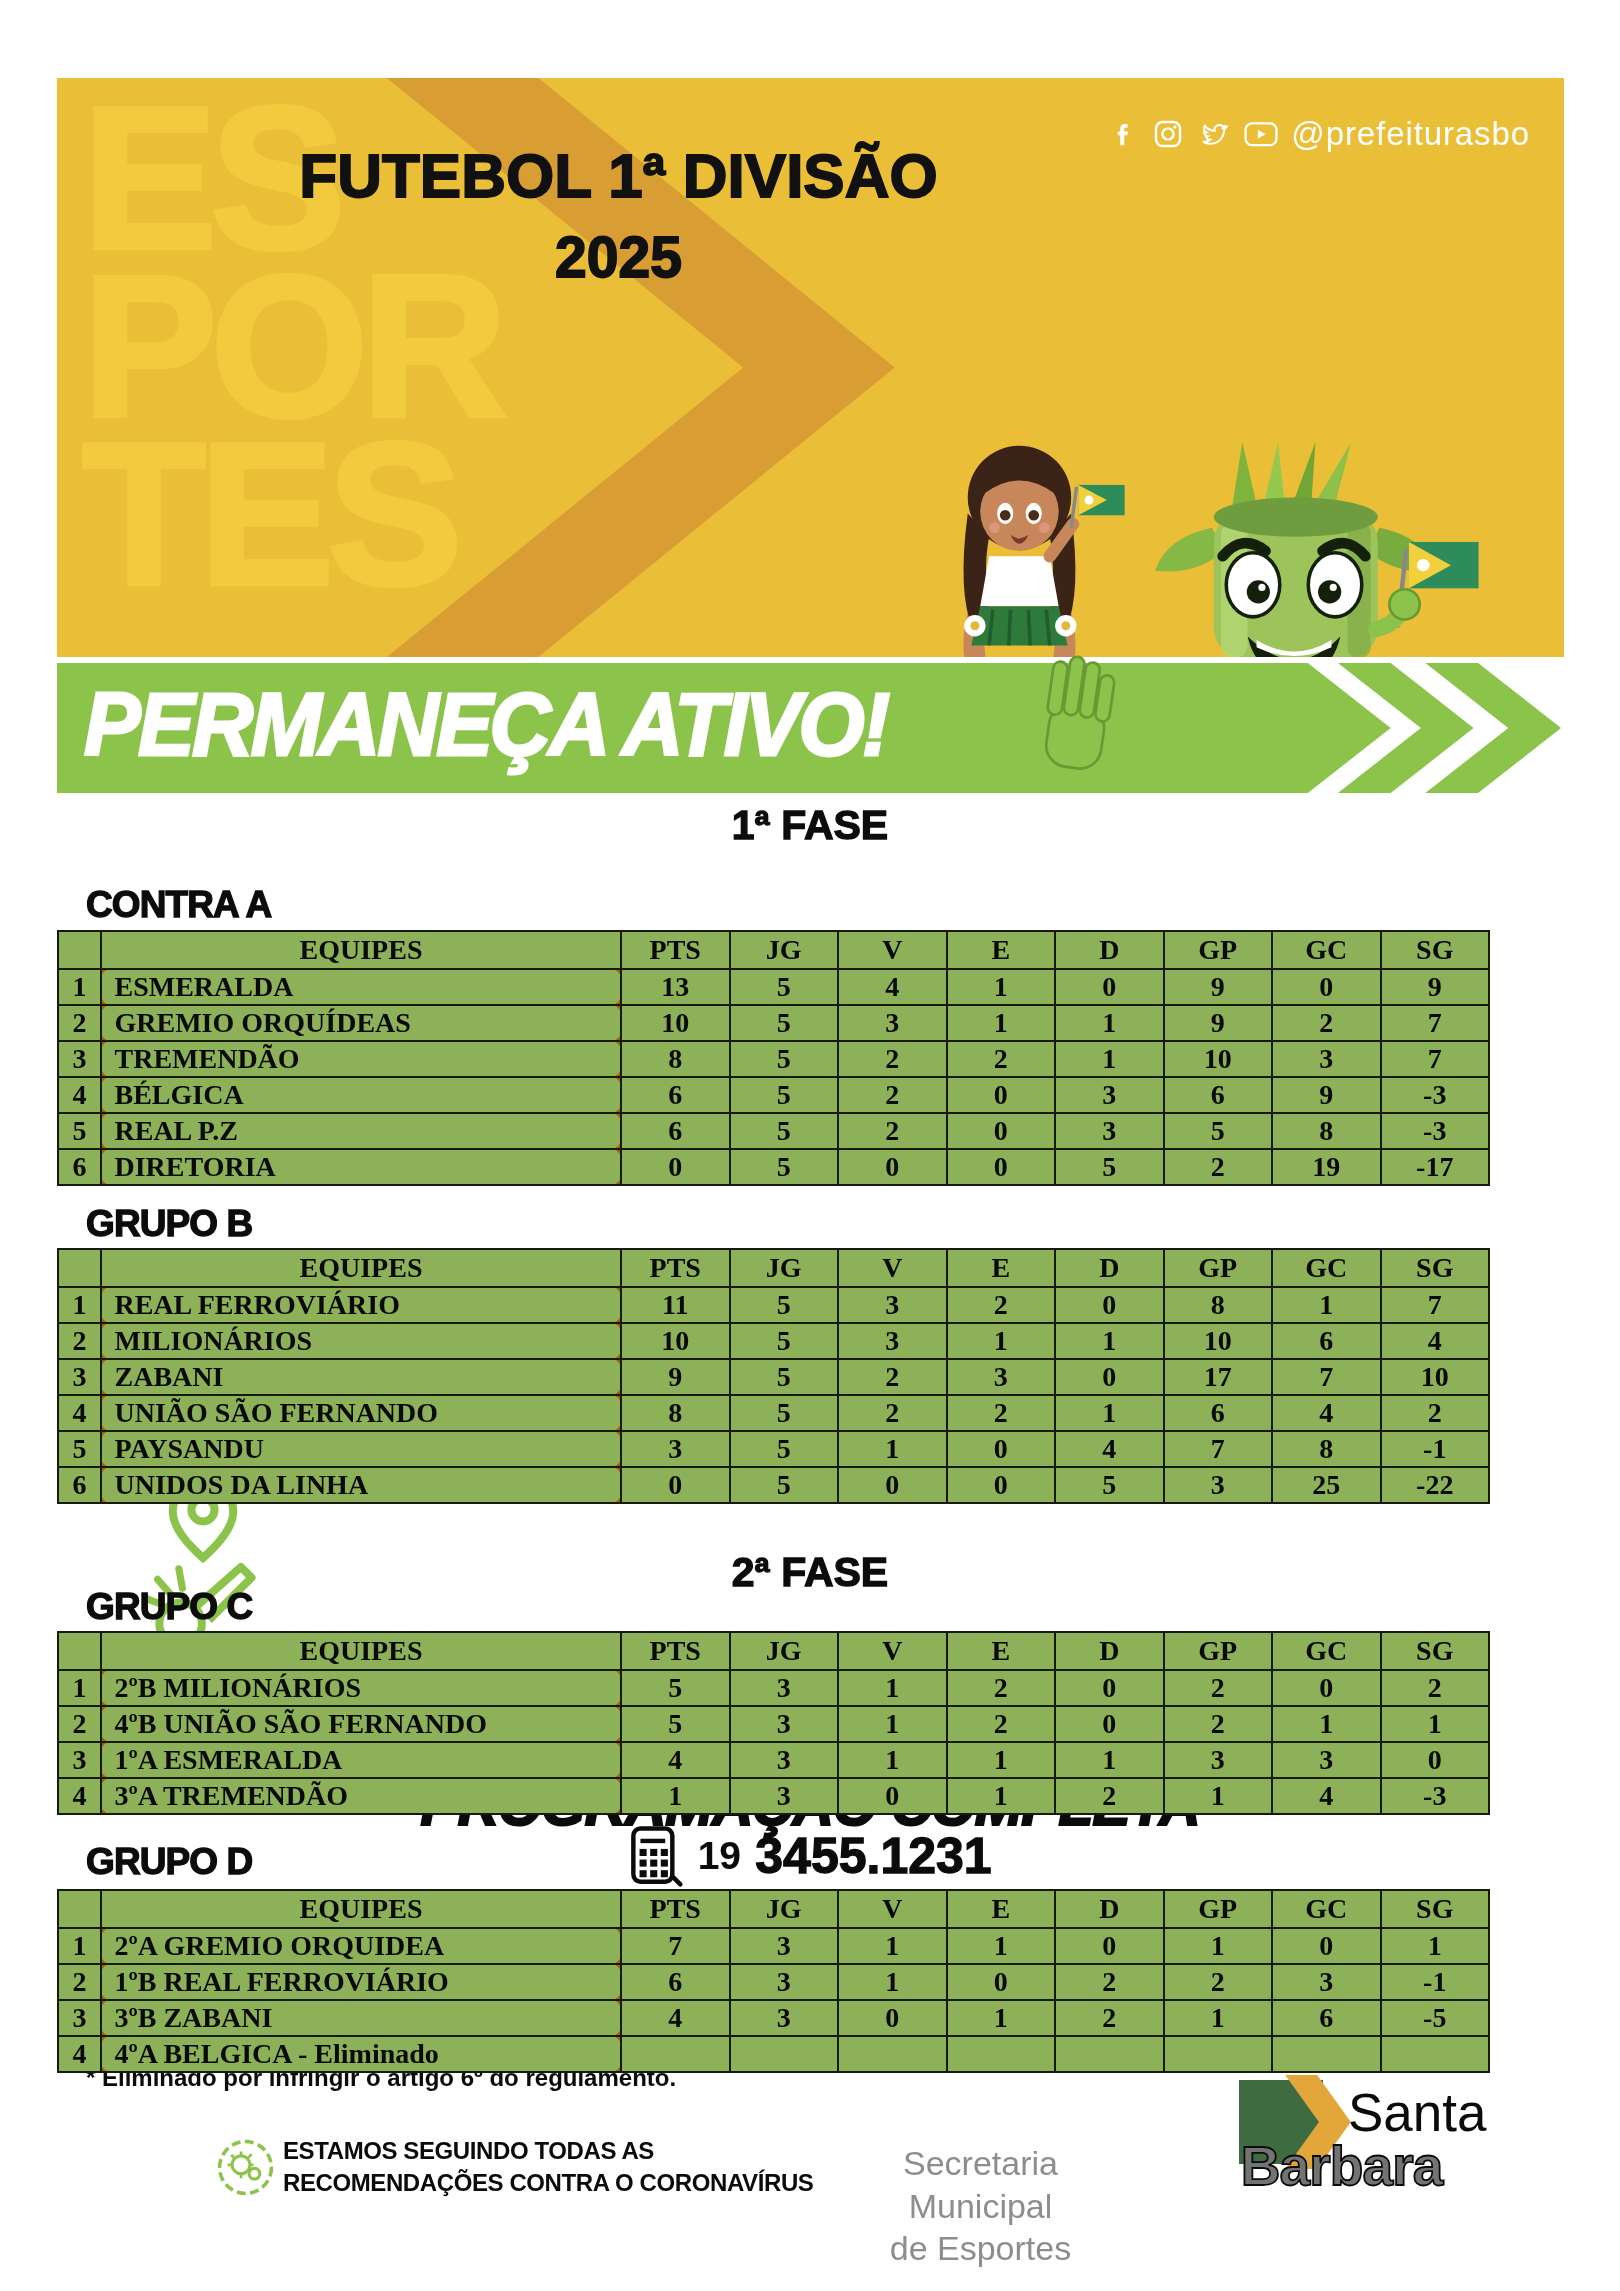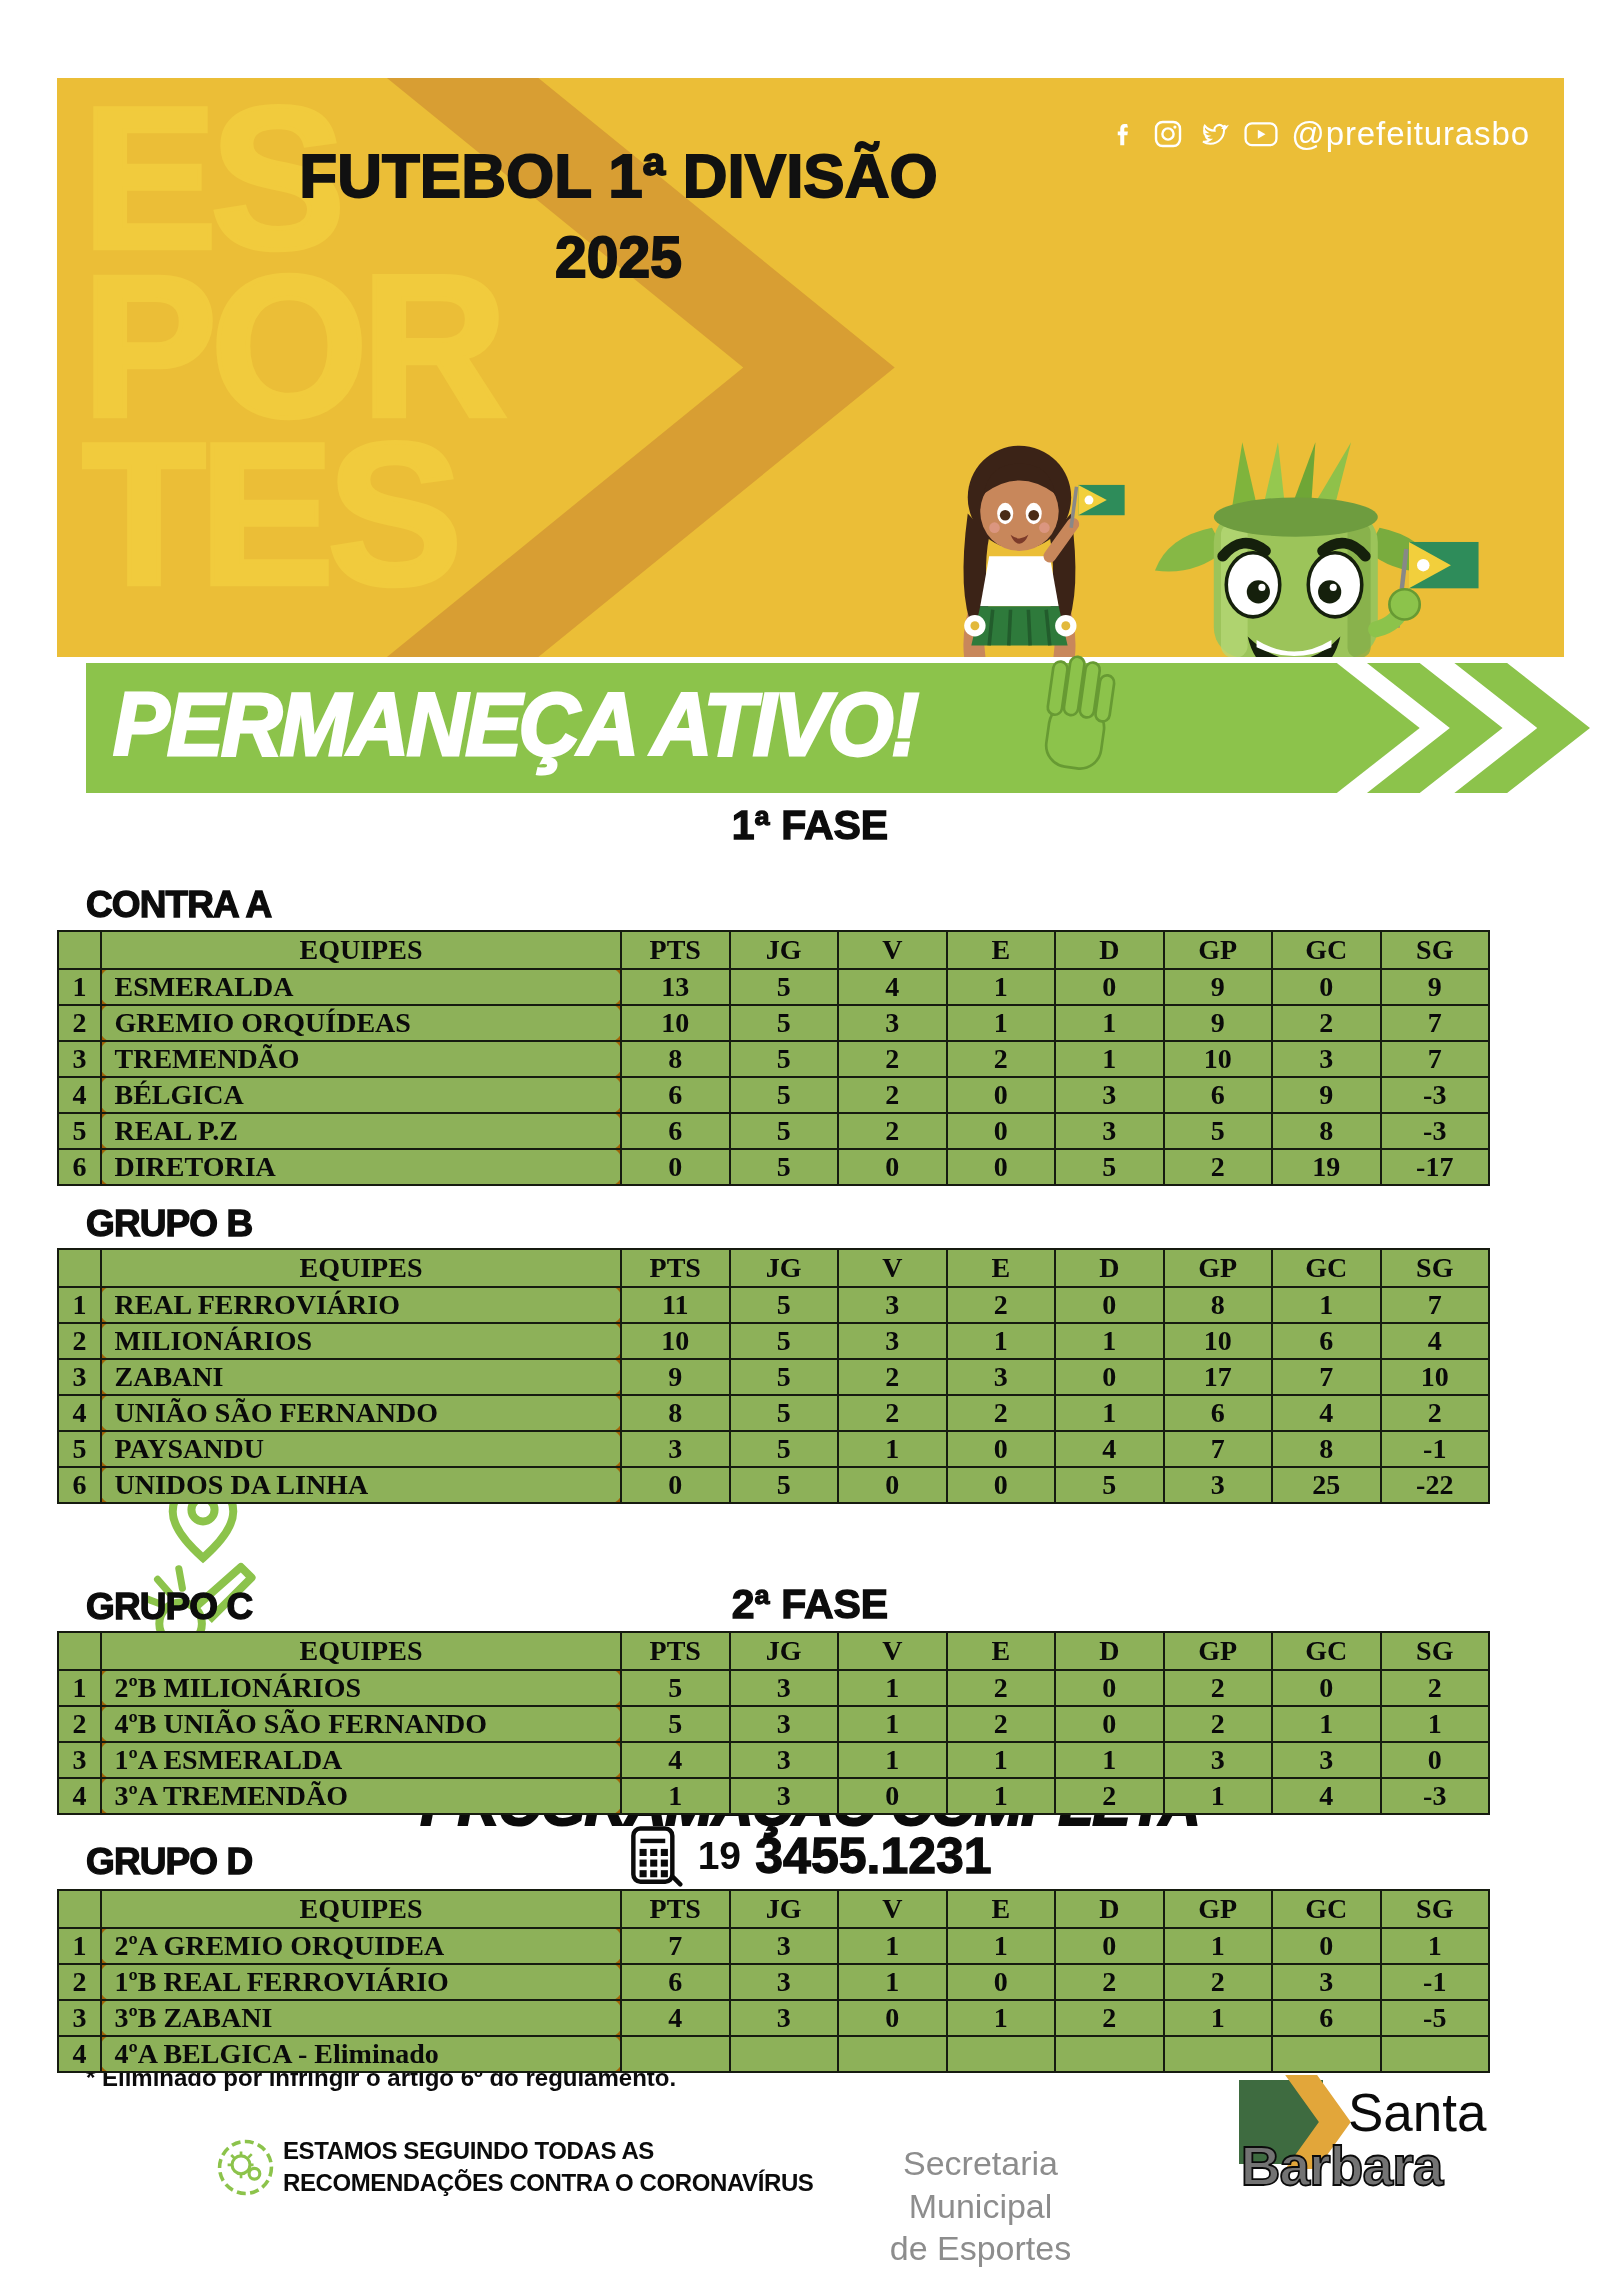--- a/index.html
+++ b/index.html
@@ -14,21 +14,21 @@
              -webkit-text-stroke:4.5px #F1CB3D;}
   .gold-chevron{position:absolute;left:0;top:0;width:100%;height:100%;}
   .title-wrap{position:absolute;left:0;top:62px;width:1123px;text-align:center;color:#111;}
   .title-1{font-size:62px;font-weight:900;letter-spacing:0px;-webkit-text-stroke:1.8px #111;}
   .title-2{font-size:57px;font-weight:900;margin-top:12.5px;-webkit-text-stroke:1.8px #111;}
   .social-row{position:absolute;top:37px;right:34px;display:flex;align-items:center;gap:12.5px;color:#fff;}
   .social-row svg{display:block;}
   .handle{font-size:33px;font-weight:400;letter-spacing:0.9px;}
 
   
-  .green-banner{position:absolute;left:57px;top:663px;width:1507px;height:130px;z-index:2;margin-left:29px;}
+  .green-banner{position:absolute;left:57px;top:663px;width:1507px;height:130px;z-index:2;}
   .gb-band{position:absolute;inset:0;background:#8CC34B;
            clip-path:polygon(0 0,83% 0,88.5% 50%,83% 100%,0 100%);}
   .gb-chev1{position:absolute;inset:0;background:#8CC34B;
            clip-path:polygon(85% 0,88.5% 0,94% 50%,88.5% 100%,85% 100%,90.5% 50%);}
   .gb-chev2{position:absolute;inset:0;background:#8CC34B;
            clip-path:polygon(90.8% 0,94.3% 0,99.8% 50%,94.3% 100%,90.8% 100%,96.3% 50%);}
   .gb-text{position:absolute;left:27px;top:12.5px;color:#fff;font-size:85px;font-weight:900;
            font-style:italic;letter-spacing:-2.7px;-webkit-text-stroke:2.7px #fff;transform:scaleY(1.04);}
 
   
@@ -387,21 +387,21 @@
   <svg class="wm-icon" style="left:162px;top:1476px;" width="82" height="89" viewBox="0 0 92 100">
     <path d="M46 6 a34 34 0 0 1 34 34 q0 22 -34 52 q-34 -30 -34 -52 a34 34 0 0 1 34 -34z" fill="none" stroke="#8CC34B" stroke-width="9"></path>
     <circle cx="46" cy="38" r="13" fill="none" stroke="#8CC34B" stroke-width="9"></circle>
   </svg>
   <svg class="wm-icon" style="left:143px;top:1551px;" width="116" height="102" viewBox="0 0 130 115">
     <circle cx="42" cy="82" r="24" fill="none" stroke="#8CC34B" stroke-width="9"></circle>
     <path d="M58 64 L110 18 L122 30 L74 78" fill="none" stroke="#8CC34B" stroke-width="9" stroke-linejoin="round"></path>
     <path d="M30 48 l-14 -16 M44 42 l-4 -22 M20 60 l-16 -6" stroke="#8CC34B" stroke-width="8" stroke-linecap="round"></path>
   </svg>
 
-  <div class="fase" style="top:1549px;margin-top:32px;">2ª FASE</div>
+  <div class="fase" style="top:1549px;">2ª FASE</div>
 
   <div class="grupo-label" style="top:1586px;">GRUPO C</div>
   <table class="standings" style="top:1631px;">
       <thead>
         <tr>
           <th class="c0"></th>
           <th class="c1">EQUIPES</th>
           <th class="c2">PTS</th>
           <th class="c3">JG</th>
           <th class="c4">V</th>

